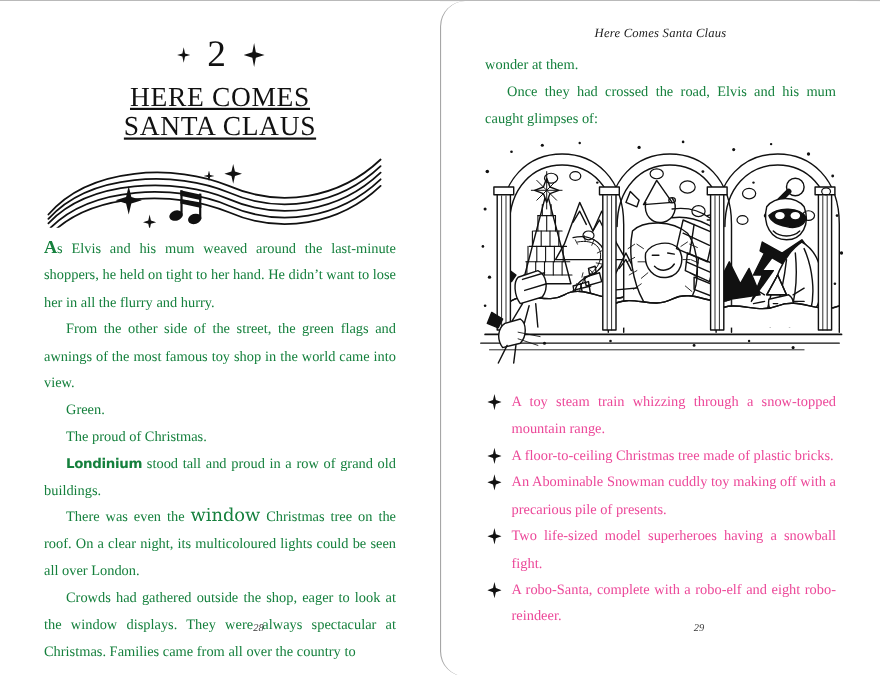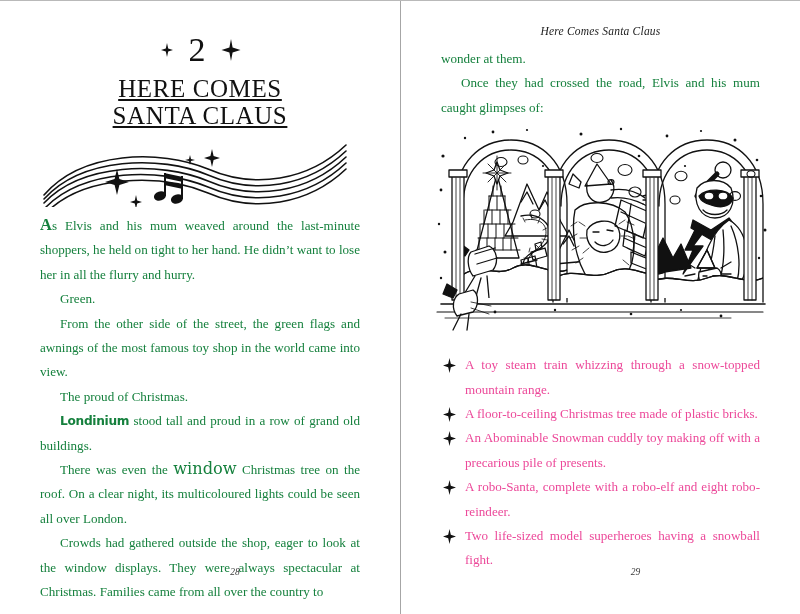--- a/index.html
+++ b/index.html
@@ -24,21 +24,21 @@
     border-top: 1px solid #b9b9b9;
     background: #ffffff;
   }
   .page {
     position: relative;
     height: 614px;
     box-sizing: border-box;
     background: #ffffff;
   }
   .page-left  { width: 400px; padding: 0 40px; }
-  .page-right { width: 400px; padding: 0 40px; border-left: 1px solid #a6a6a6; }
+  .page-right { width: 400px; padding: 0 40px; border-left: 1px solid #a6a6a6; border-radius: 23px; }
 
   
   .running-head {
     position: absolute;
     top: 24px;
     left: 0;
     width: 100%;
     text-align: center;
     font-style: italic;
     font-size: 11.5px;
@@ -208,22 +208,22 @@
           <path d="M77 36 L79.4 46 L89 49 L79.4 52 L77 62 L74.6 52 L65 49 L74.6 46 Z"></path>
           <path d="M96 62 L97.2 67.5 L102 69 L97.2 70.5 L96 76 L94.8 70.5 L90 69 L94.8 67.5 Z"></path>
           <path d="M172 16 L173.6 23 L180 25 L173.6 27 L172 34 L170.4 27 L164 25 L170.4 23 Z"></path>
           <path d="M150 22 L151 26 L155 27 L151 28 L150 32 L149 28 L145 27 L149 26 Z"></path>
         </g>
       </svg>
     </div>
 
     <div class="body-text">
       <p class="first"><span class="dropcap-word"><span class="cap">A</span><span>s Elvis and his mum weaved around the last-minute shoppers, he held on tight to her hand. He didn’t want to lose her in all the flurry and hurry.</span></span></p>
+      <p>From the other side of the street, the green flags and awnings of the most famous toy shop in the world came into view.</p>
       <p>Green.</p>
-      <p>From the other side of the street, the green flags and awnings of the most famous toy shop in the world came into view.</p>
       <p>The proud of Christmas.</p>
       <p><span class="brandname">Londinium</span><span> stood tall and proud in a row of grand old buildings.</span></p>
       <p><span>There was even the </span><span class="emph-big">window</span><span> Christmas tree on the roof. On a clear night, its multicoloured lights could be seen all over London.</span></p>
       <p>Crowds had gathered outside the shop, eager to look at the window displays. They were always spectacular at Christmas. Families came from all over the country to</p>
     </div>
 
     <div class="folio">28</div>
   </div>
 
   <div class="page page-right">
@@ -458,26 +458,26 @@
       <li>
         <svg class="sparkle-bullet" viewBox="0 0 14 16">
           <path d="M7 0 L8.4 6 L14 8 L8.4 10 L7 16 L5.6 10 L0 8 L5.6 6 Z" fill="#111"></path>
         </svg>
         <span>An Abominable Snowman cuddly toy making off with a precarious pile of presents.</span>
       </li>
       <li>
         <svg class="sparkle-bullet" viewBox="0 0 14 16">
           <path d="M7 0 L8.4 6 L14 8 L8.4 10 L7 16 L5.6 10 L0 8 L5.6 6 Z" fill="#111"></path>
         </svg>
-        <span>A robo-Santa, complete with a robo-elf and eight robo-reindeer.</span>
+        <span>Two life-sized model superheroes having a snowball fight.</span>
       </li>
       <li>
         <svg class="sparkle-bullet" viewBox="0 0 14 16">
           <path d="M7 0 L8.4 6 L14 8 L8.4 10 L7 16 L5.6 10 L0 8 L5.6 6 Z" fill="#111"></path>
         </svg>
-        <span>Two life-sized model superheroes having a snowball fight.</span>
+        <span>A robo-Santa, complete with a robo-elf and eight robo-reindeer.</span>
       </li>
     </ul>
 
     <div class="folio">29</div>
   </div>
 
 </div>
 
 </body></html>

